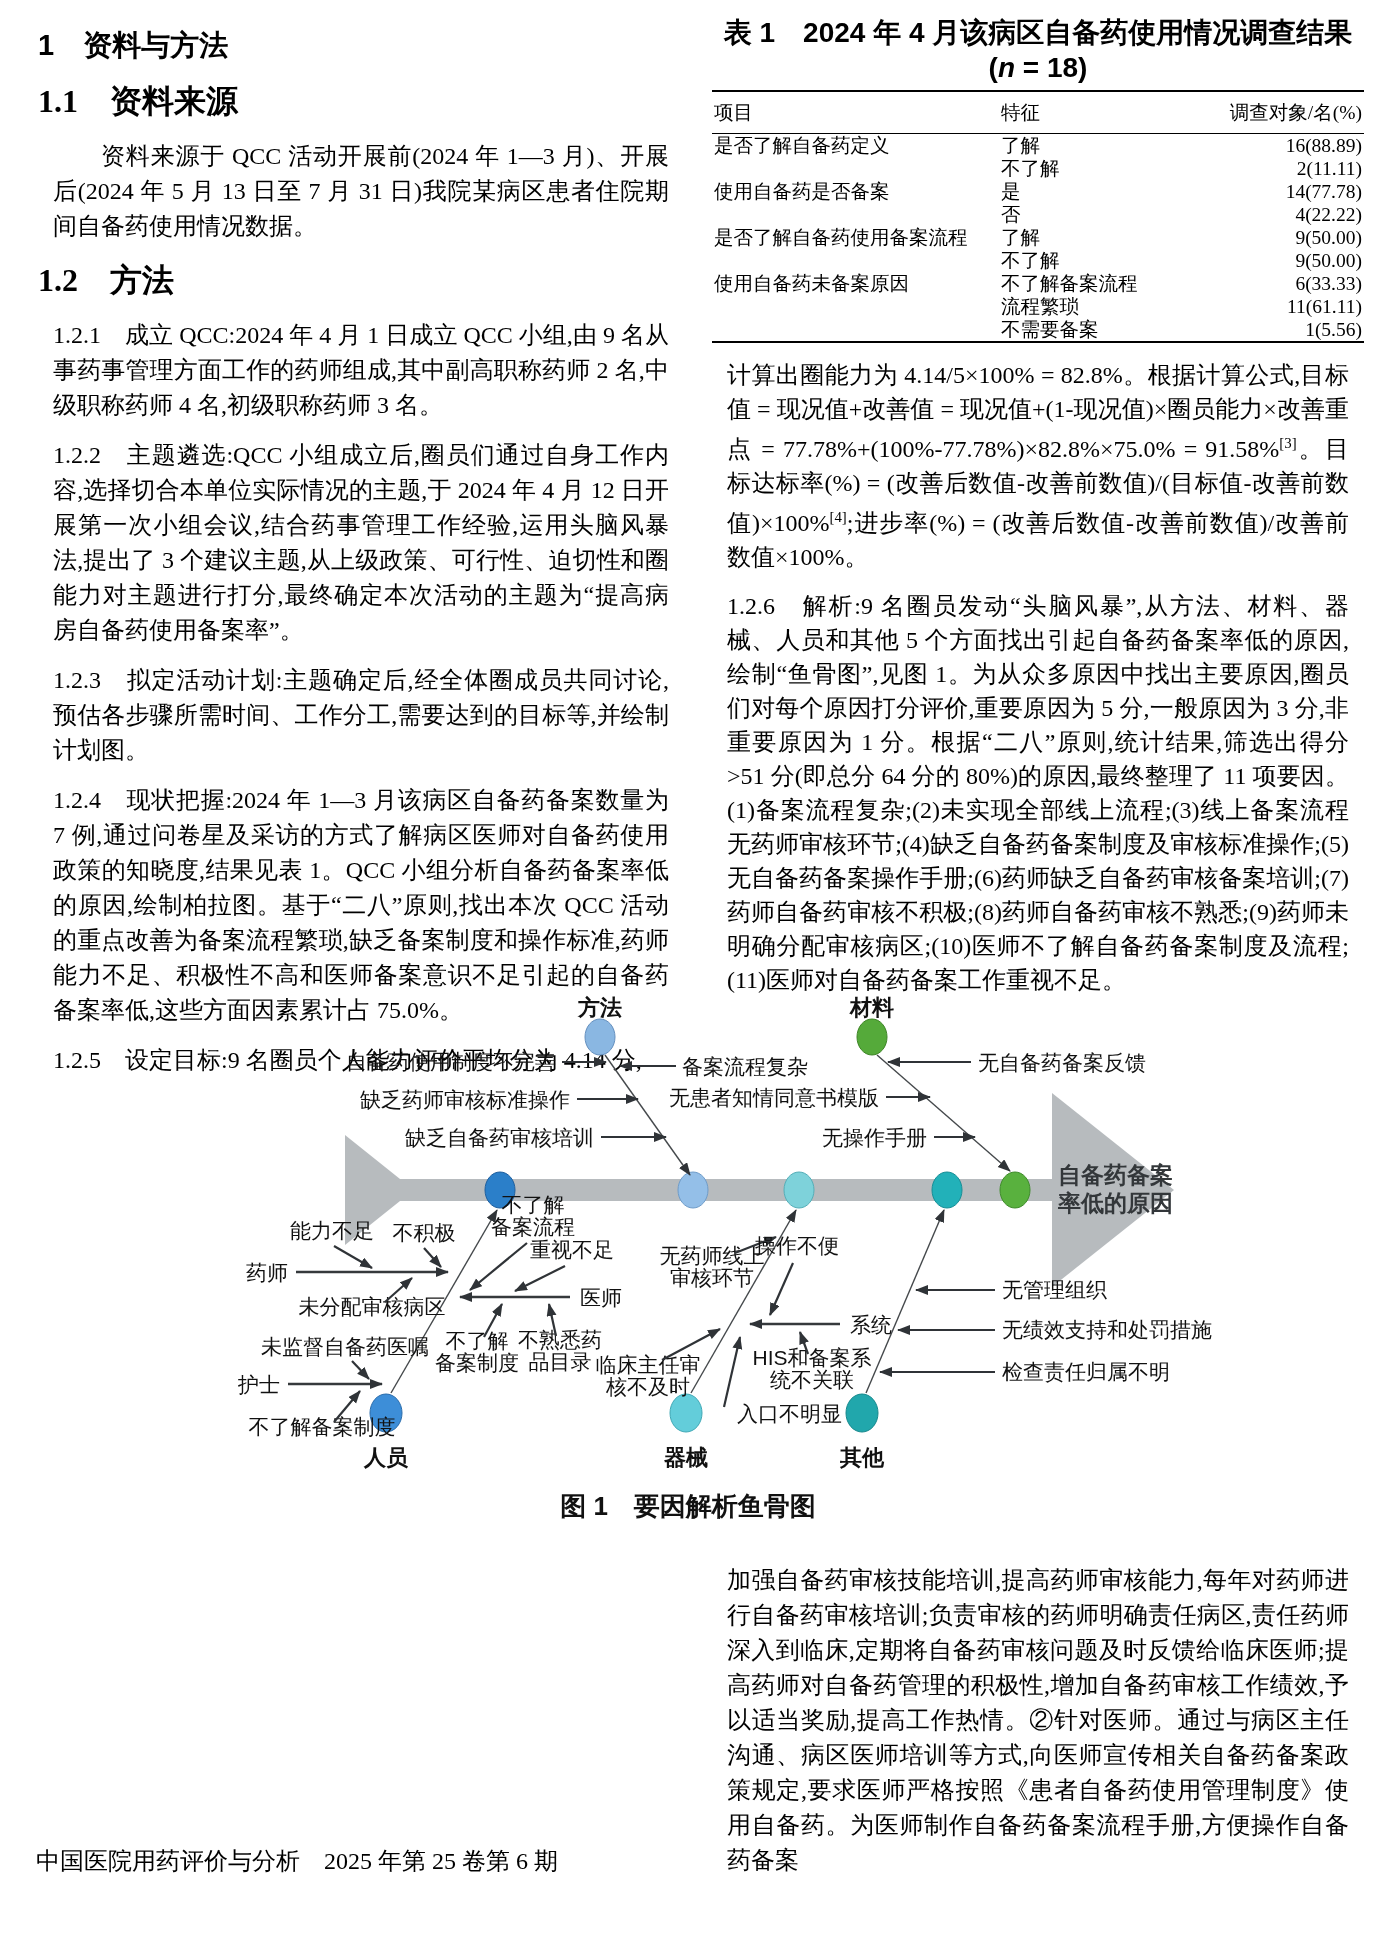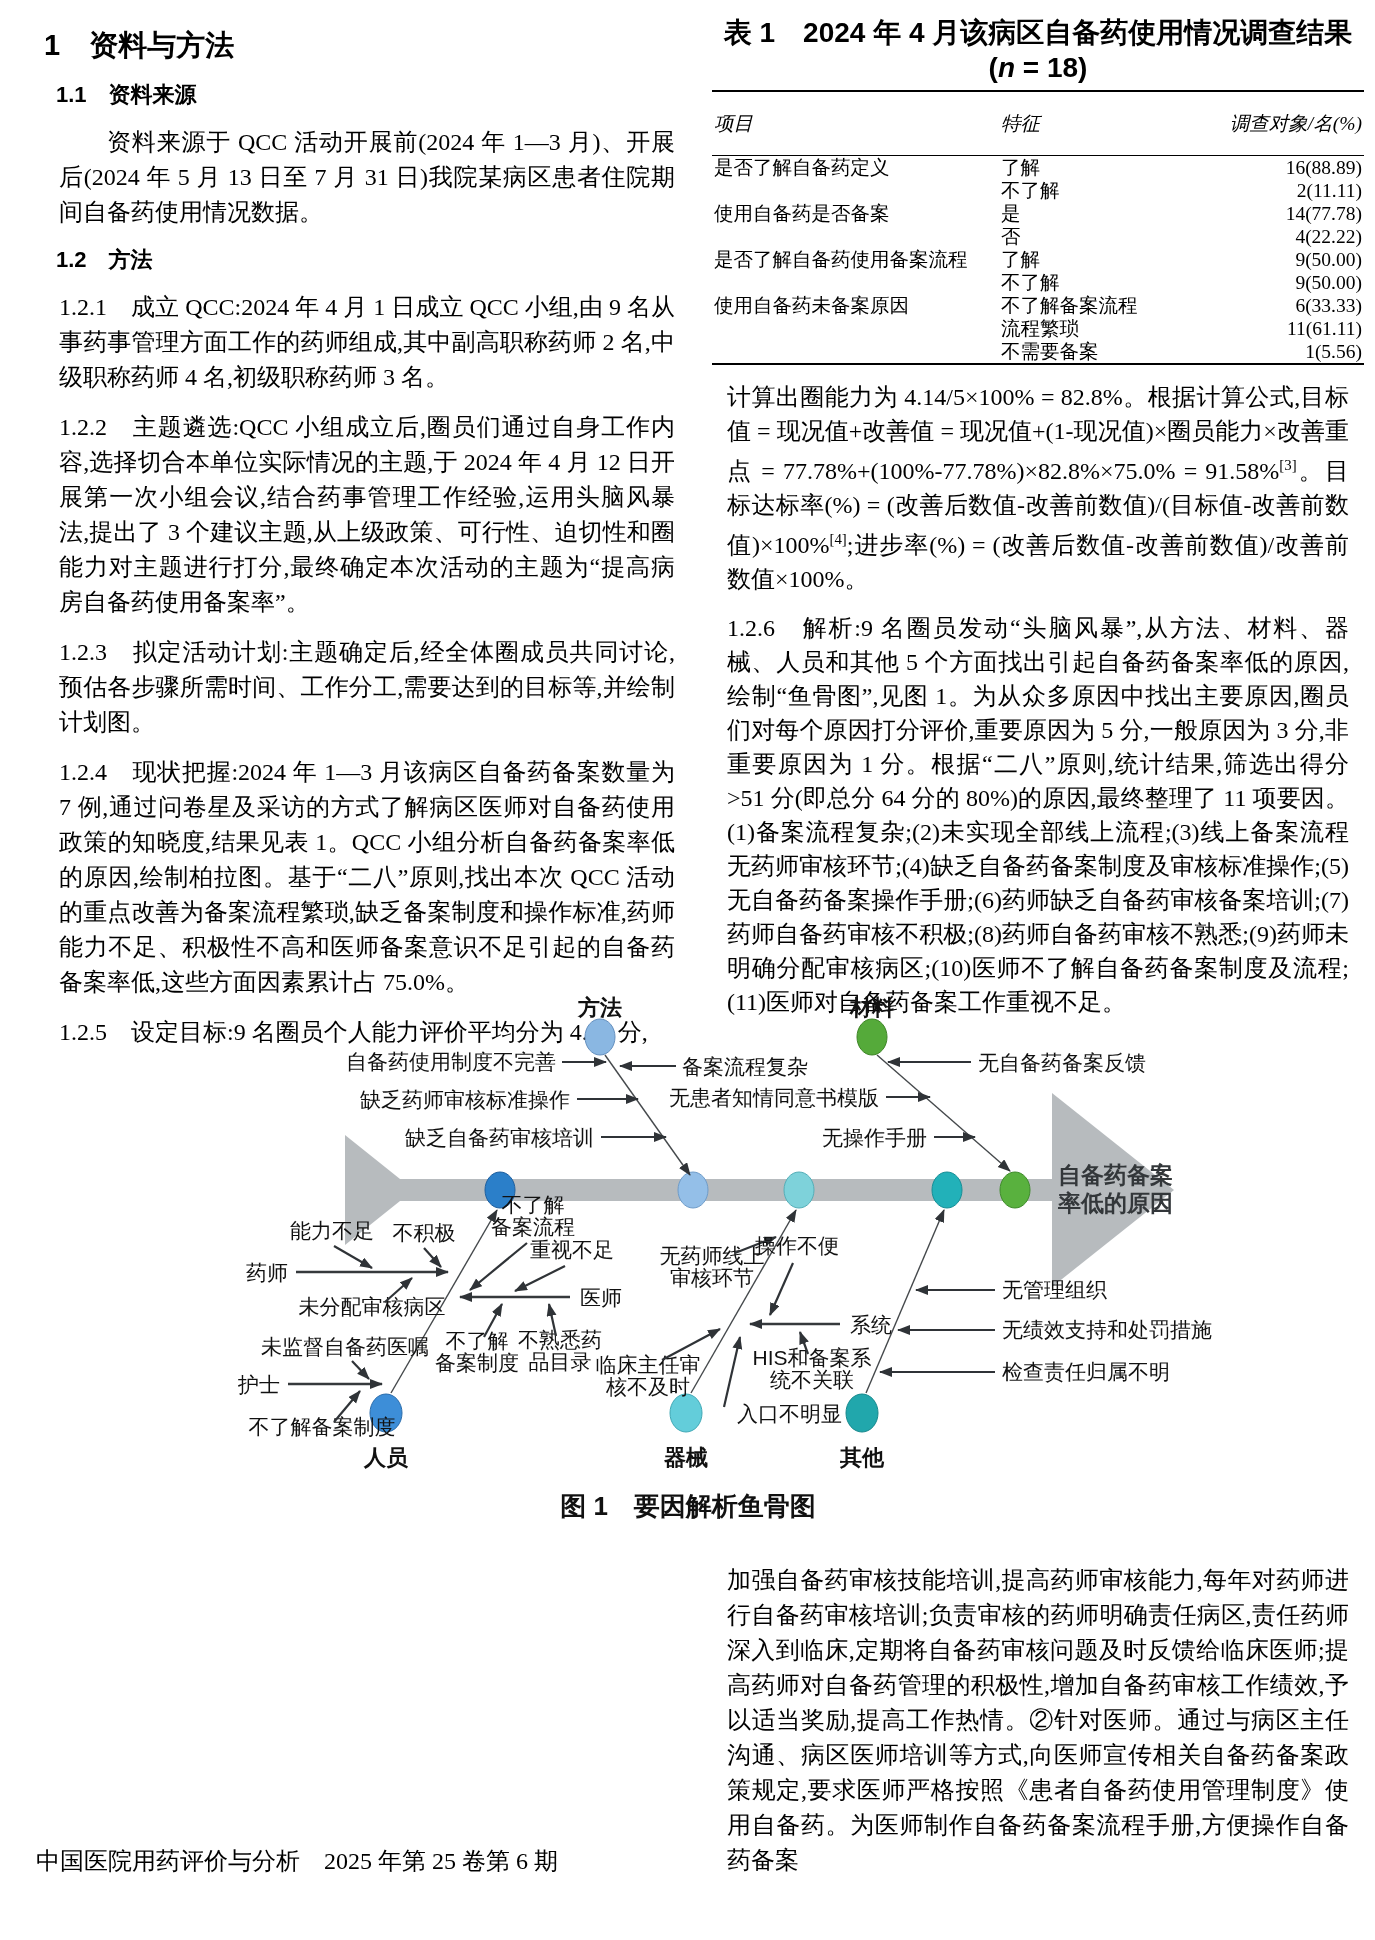--- a/index.html
+++ b/index.html
@@ -1,33 +1,33 @@
 <!DOCTYPE html>
 <html><head>
 <meta charset="utf-8">
 <style>
   html,body{margin:0;padding:0;background:#e8e8e8;}
   #page{position:relative;width:1375px;height:1940px;background:#ffffff;overflow:hidden;
         font-family:"Liberation Serif","DejaVu Serif",serif;color:#000;}
   .col{position:absolute;}
-  .col-lt{left:44px;top:26px;width:646px;}
+  .col-lt{left:38px;top:26px;width:646px;}
   .col-rt{left:712px;top:14px;width:652px;}
   .col-lb{left:28px;top:1548px;width:646px;}
   .col-rb{left:712px;top:1548px;width:652px;}
   h1.sec{font-family:"Liberation Sans","DejaVu Sans",sans-serif;font-size:29px;font-weight:bold;margin:0 0 14px 0;}
-  h2.sec{font-family:Liberation Sans, sans-serif;font-size:22px;font-weight:bold;margin:8px 0 8px 12px;}
+  h2.sec{font-family:Liberation Serif, serif;font-size:32px;font-weight:bold;margin:8px 0 8px 0;}
   p.body{font-size:24px;line-height:35px;text-align:justify;margin:15px;}
   p.body.ind{text-indent:2em;}
   .col-rt p.body{line-height:34px;}
   sup{font-size:0.62em;}
   
   .tbl-title{font-family:"Liberation Sans","DejaVu Sans",sans-serif;font-size:28px;font-weight:bold;text-align:center;margin:0 0 6px 0;}
   .tbl-title i{font-style:italic;}
   table.tbl{width:100%;border-collapse:collapse;font-size:19.5px;margin-bottom:14px;}
-  table.tbl th{font-weight:normal;border-top:2.5px solid #000;border-bottom:1.5px solid #000;padding:18px 2px;font-style:italic;}
+  table.tbl th{font-weight:normal;border-top:2.5px solid #000;border-bottom:1.5px solid #000;padding:7px 2px;}
   table.tbl td{padding:0 2px;line-height:23px;}
   table.tbl tr.last td{border-bottom:2.5px solid #000;}
   .c1{text-align:left;width:44%;}
   .c2{text-align:left;width:28%;}
   .c3{text-align:right;width:28%;}
   
   #figwrap{position:absolute;left:0;top:985px;width:1375px;height:558px;}
   svg text{font-family:"Liberation Sans","DejaVu Sans",sans-serif;fill:#111;}
   .ft{font-size:21px;}
   .cat{font-size:22px;font-weight:bold;}

